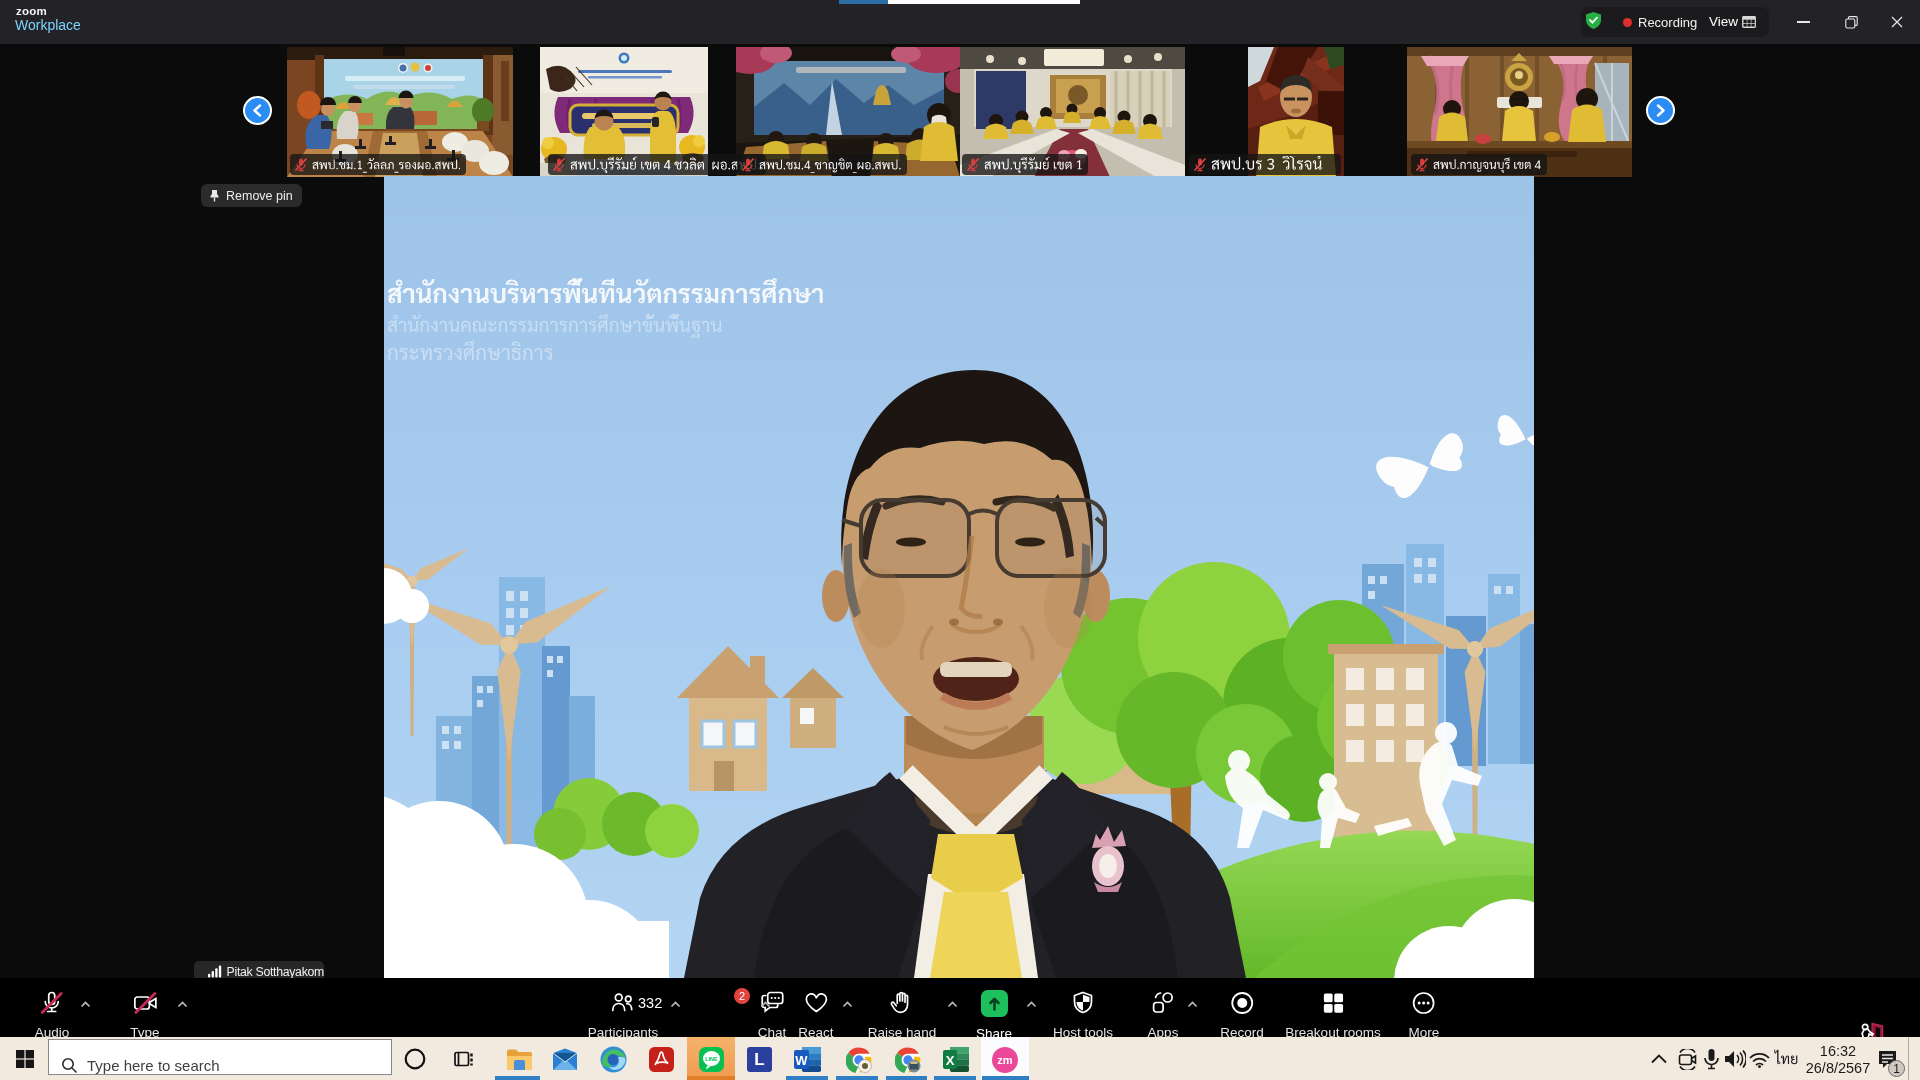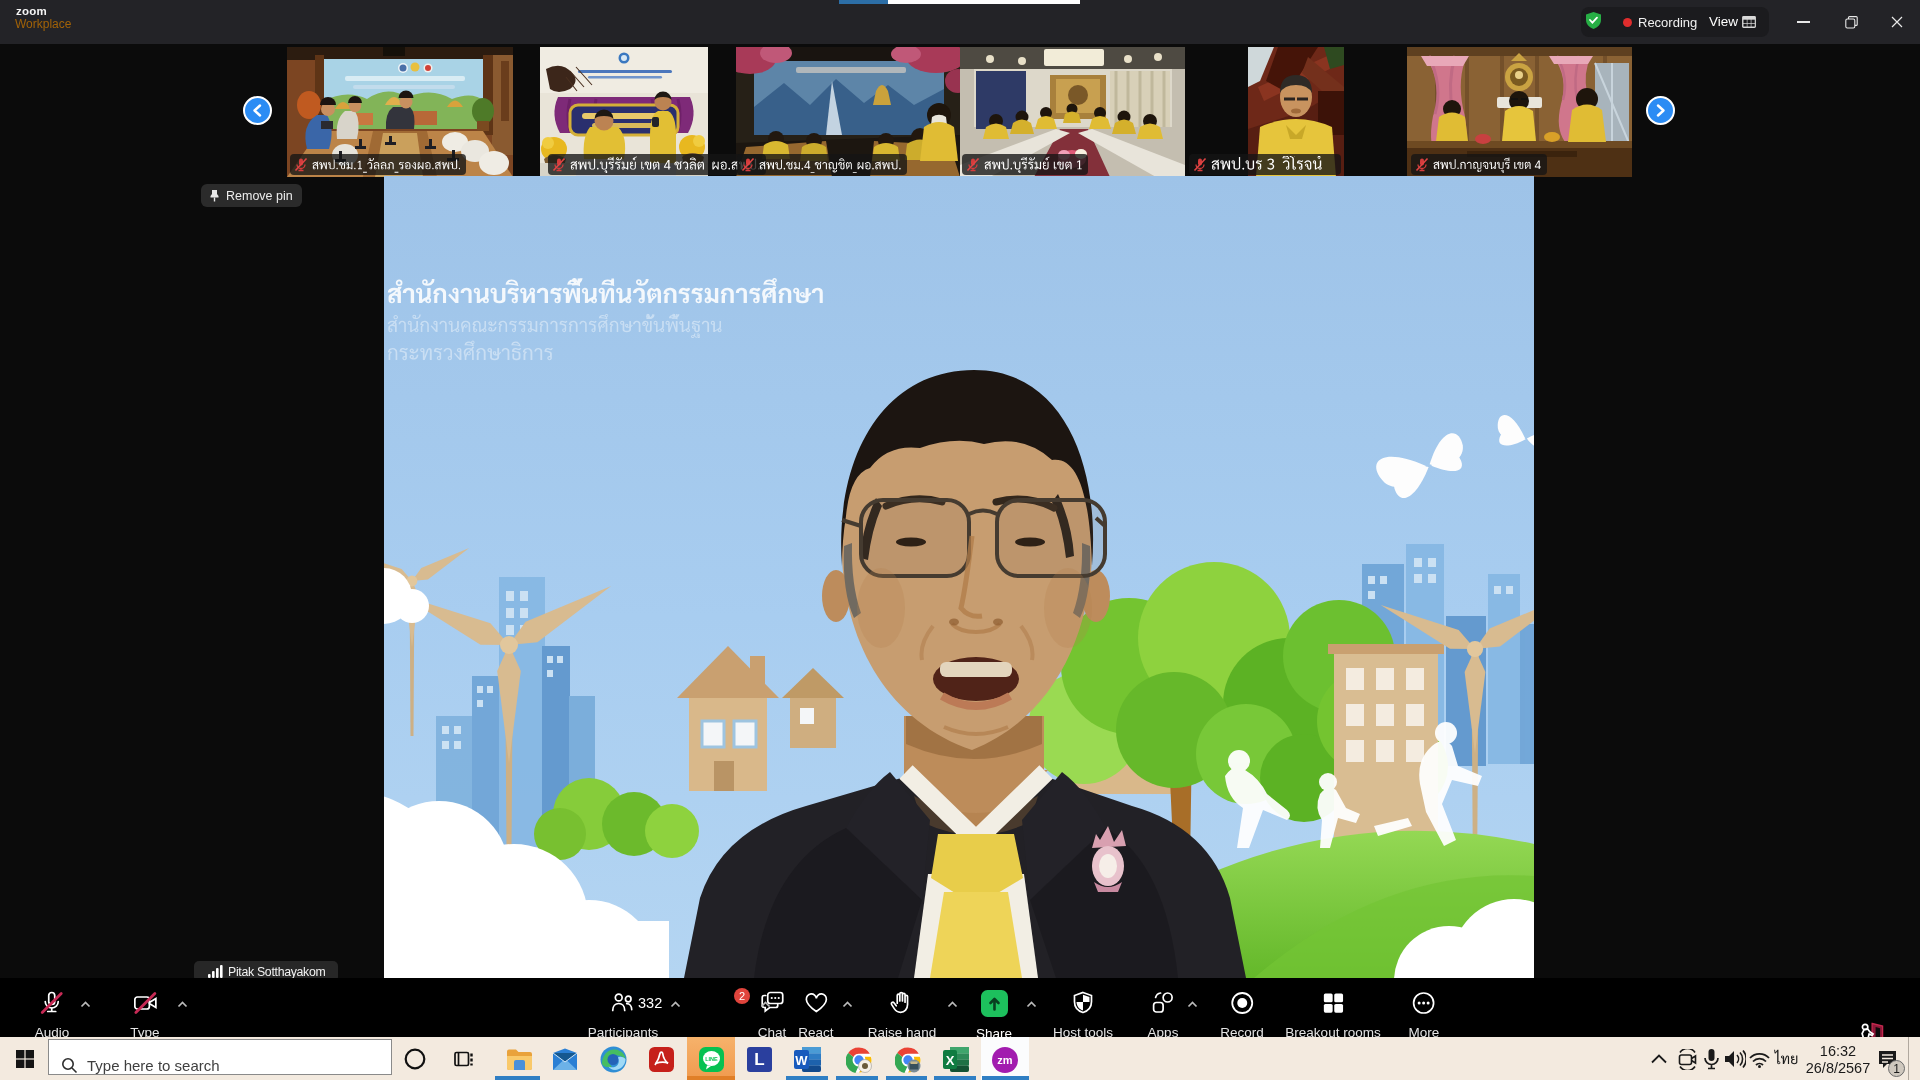--- a/index.html
+++ b/index.html
@@ -15,21 +15,21 @@
 .titem{position:absolute;transform:translateX(-50%);display:flex;flex-direction:column;align-items:center}
 .tlab{color:#e3e3e3;font-size:13.5px;margin-top:9px;white-space:nowrap}
 #taskbar{position:absolute;left:0;top:1037px;width:1920px;height:43px;background:#f3eadf}
 .bluebar{position:absolute;top:1076px;height:4px;background:#2f7fc4}
 </style></head><body>
 <div id="root">
 <div id="titlebar"></div>
 <div class="abs" style="left:839px;top:0;width:49px;height:4px;background:#2c6ea6"></div>
 <div class="abs" style="left:888px;top:0;width:192px;height:4px;background:#fdfdfd"></div>
 <div class="abs" style="left:16px;top:5px;color:#f4f4f4;font-size:11.5px;font-weight:bold;letter-spacing:.2px">zoom</div>
-<div class="abs" style="left:15px;top:17px;color:#a16207;font-size:12px">Workplace</div>
+<div class="abs" style="left:15px;top:17px;color:#7dd3fc;font-size:14px">Workplace</div>
 <div class="abs" style="left:1581px;top:7px;width:188px;height:30px;background:#1b1b1e;border-radius:8px"></div>
 <svg class="abs" style="left:1585px;top:11px" width="17" height="19" viewBox="0 0 17 19">
 <path d="M8.5 1L16 3.6v5.2c0 4.6-3.2 7.6-7.5 9.2C4.2 16.4 1 13.4 1 8.8V3.6z" fill="#27ae45"></path>
 <path d="M5 9l2.4 2.6L12 6.6" stroke="#fff" stroke-width="1.8" fill="none" stroke-linecap="round"></path>
     </svg>
 <div class="abs" style="left:1623px;top:18px;width:9px;height:9px;border-radius:50%;background:#e02d2d"></div>
 <div class="abs" style="left:1638px;top:15px;color:#f0f0f0;font-size:13px">Recording</div>
 <div class="abs" style="left:1709px;top:14px;color:#ffffff;font-size:13.5px">View</div>
 <svg class="abs" style="left:1742px;top:16px" width="14" height="12" viewBox="0 0 15 13">
 <rect x="0" y="0" width="15" height="13" rx="1.5" fill="#d8d8d8"></rect>
@@ -576,21 +576,21 @@
           </g>
         </g>
       </svg></div>
 <div class="abs" style="left:201px;top:184px;width:101px;height:23px;background:#2b2b2b;border-radius:6px;display:flex;align-items:center;padding-left:8px">
 <svg width="11" height="14" viewBox="0 0 11 14">
         <path d="M3 1h5v4l1.5 2v1.5h-8V7L3 5z" fill="#e8e8e8"></path>
         <path d="M5.5 8.5v4" stroke="#e8e8e8" stroke-width="1.4"></path>
       </svg>
 <span style="color:#ececec;font-size:12.5px;margin-left:6px">Remove pin</span>
     </div>
-<div class="abs" style="left:194px;top:961px;width:144px;height:21px;background:#272727;border-radius:5px;display:flex;align-items:center;padding-left:14px">
+<div class="abs" style="left:194px;top:961px;width:130px;height:21px;background:#272727;border-radius:5px;display:flex;align-items:center;padding-left:14px">
 <svg width="15" height="13" viewBox="0 0 15 13">
         <g fill="#fff">
           <rect x="0" y="9" width="2.6" height="4" rx="1"></rect>
           <rect x="4" y="6" width="2.6" height="7" rx="1"></rect>
           <rect x="8" y="3" width="2.6" height="10" rx="1"></rect>
           <rect x="12" y="0" width="2.6" height="13" rx="1"></rect>
         </g>
       </svg>
 <span style="color:#f2f2f2;font-size:12.3px;margin-left:5px;letter-spacing:-.3px;white-space:nowrap">Pitak Sotthayakom</span>
     </div>
@@ -820,21 +820,21 @@
 <svg class="abs" style="left:943px;top:1047px" width="26" height="25" viewBox="0 0 26 25">
 <rect x="7" y="0" width="19" height="25" rx="2" fill="#a8d8b9"></rect>
 <rect x="7" y="0" width="19" height="6.5" fill="#3fa56c"></rect>
       <rect x="7" y="6.5" width="19" height="6" fill="#2e8a58"></rect>
       <rect x="7" y="12.5" width="19" height="6" fill="#1e7145"></rect>
       <rect x="7" y="18.5" width="19" height="6.5" rx="2" fill="#135233"></rect>
 <rect x="0" y="3" width="14" height="19" rx="2" fill="#107c41"></rect>
 <text x="7" y="18" font-size="13" font-weight="bold" fill="#fff" text-anchor="middle" font-family="Liberation Sans">X</text>
     </svg>
 <div class="abs" style="left:981px;top:1037px;width:48px;height:43px;background:#fbfcfd"></div>
-<div class="abs" style="left:992px;top:1047px;width:26px;height:26px;border-radius:50%;background:#a21caf;color:#fff;font-size:11px;font-weight:bold;text-align:center;line-height:26px">zm</div>
+<div class="abs" style="left:992px;top:1047px;width:26px;height:26px;border-radius:50%;background:#ec4899;color:#fff;font-size:11px;font-weight:bold;text-align:center;line-height:26px">zm</div>
 <div class="bluebar" style="left:495px;width:45px"></div>
 <div class="bluebar" style="left:786px;width:42px"></div>
 <div class="bluebar" style="left:836px;width:42px"></div>
 <div class="bluebar" style="left:886px;width:41px"></div>
 <div class="bluebar" style="left:934px;width:42px"></div>
 <div class="bluebar" style="left:982px;width:47px"></div>
 <svg class="abs" style="left:1650px;top:1053px" width="18" height="12" viewBox="0 0 18 12">
 <path d="M2 9.5L9 2.5l7 7" stroke="#1a1a1a" stroke-width="1.8" fill="none"></path>
     </svg>
 <svg class="abs" style="left:1676px;top:1049px" width="23" height="21" viewBox="0 0 23 21">

